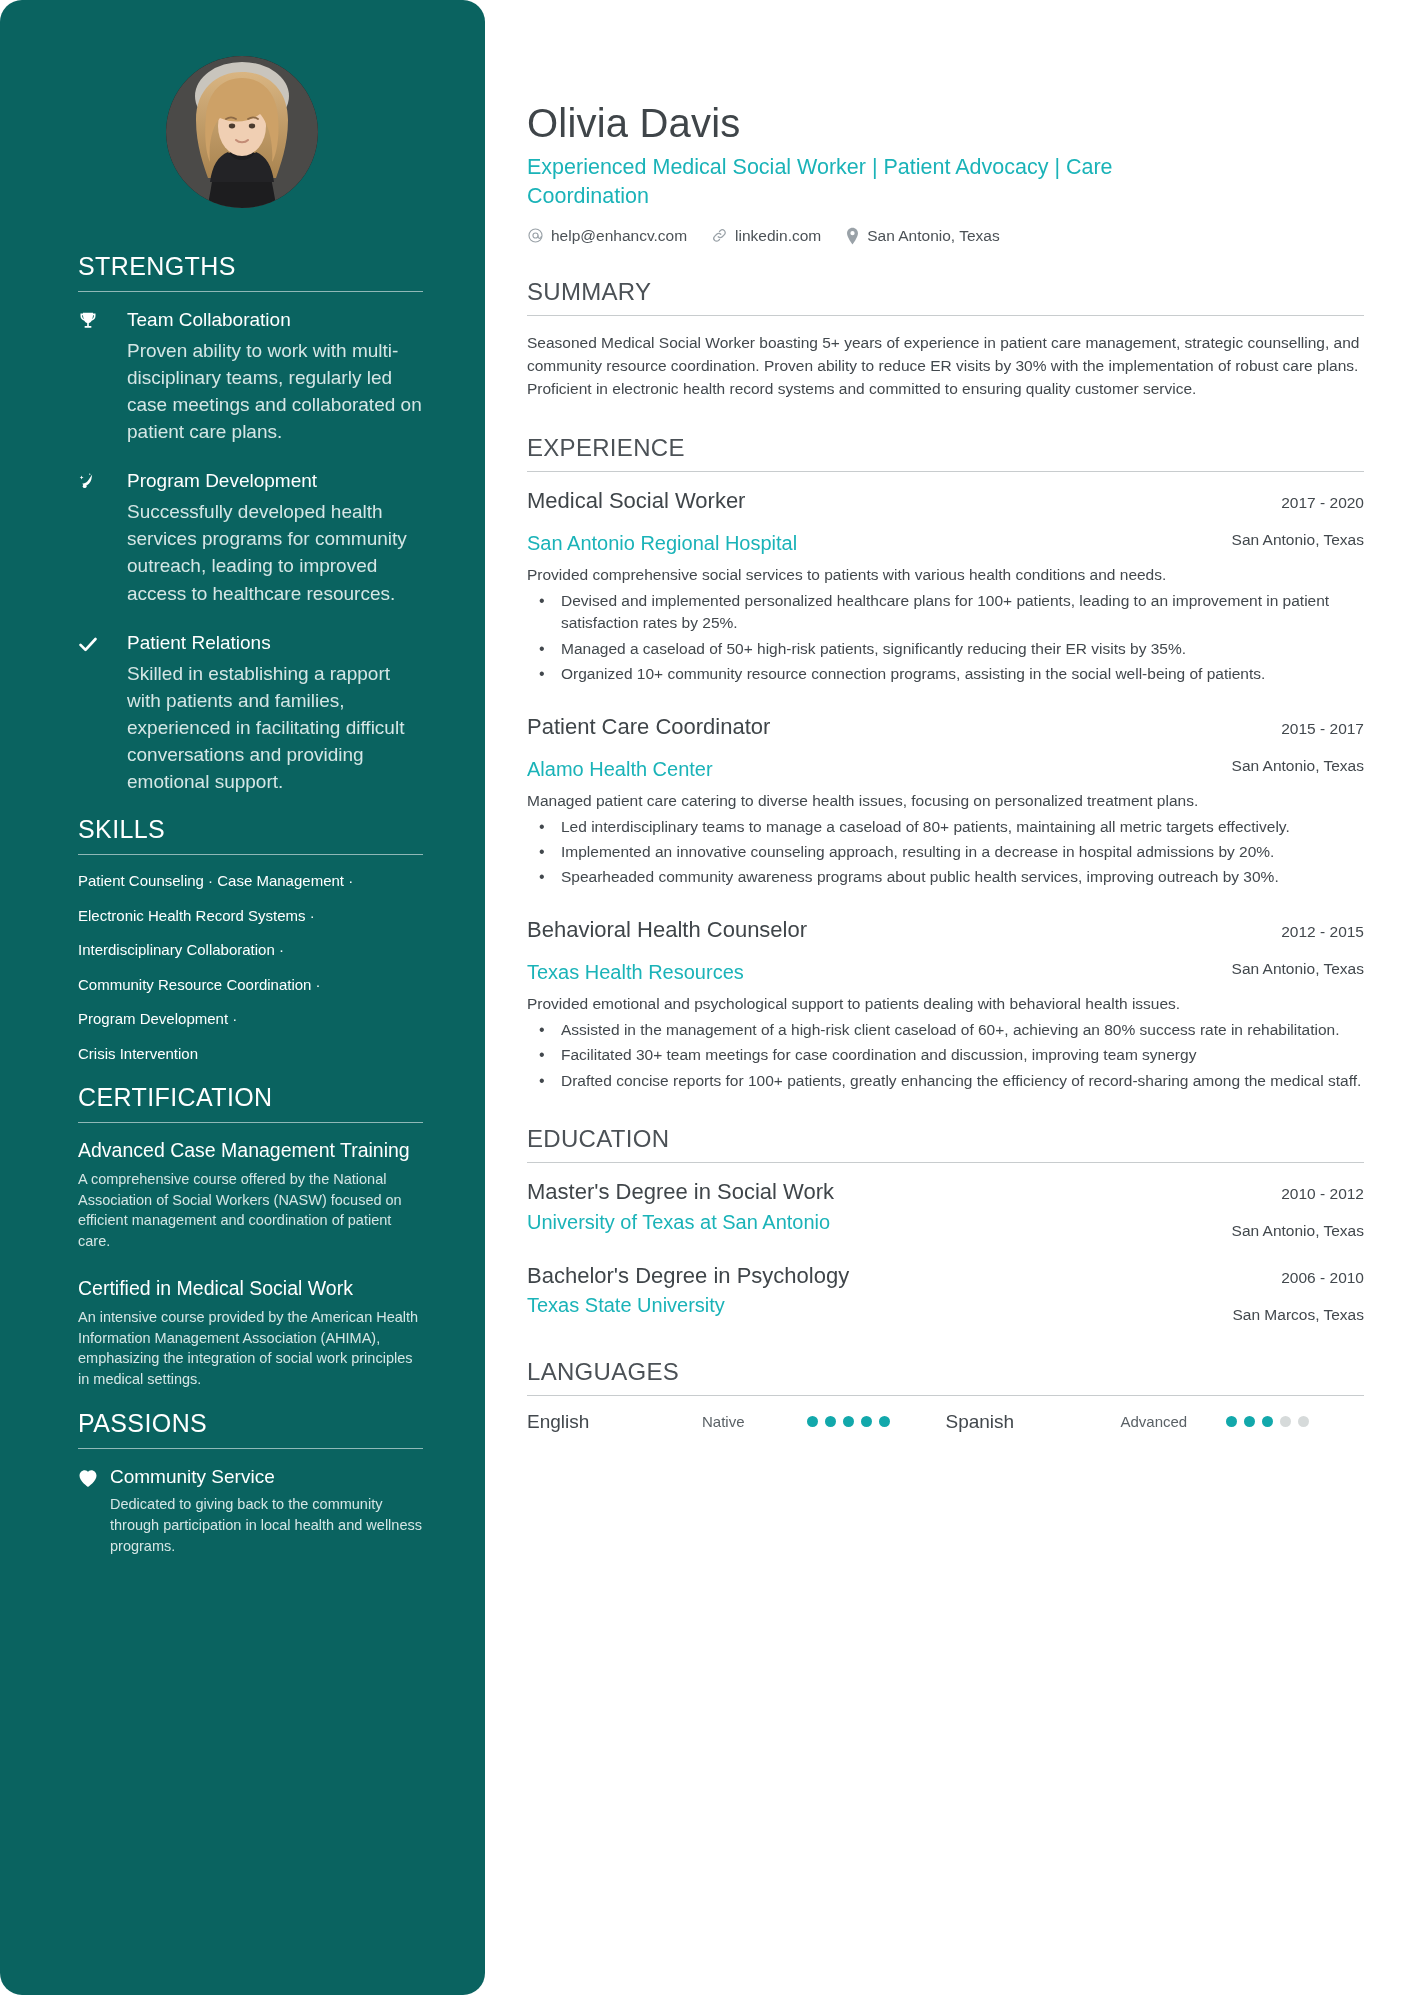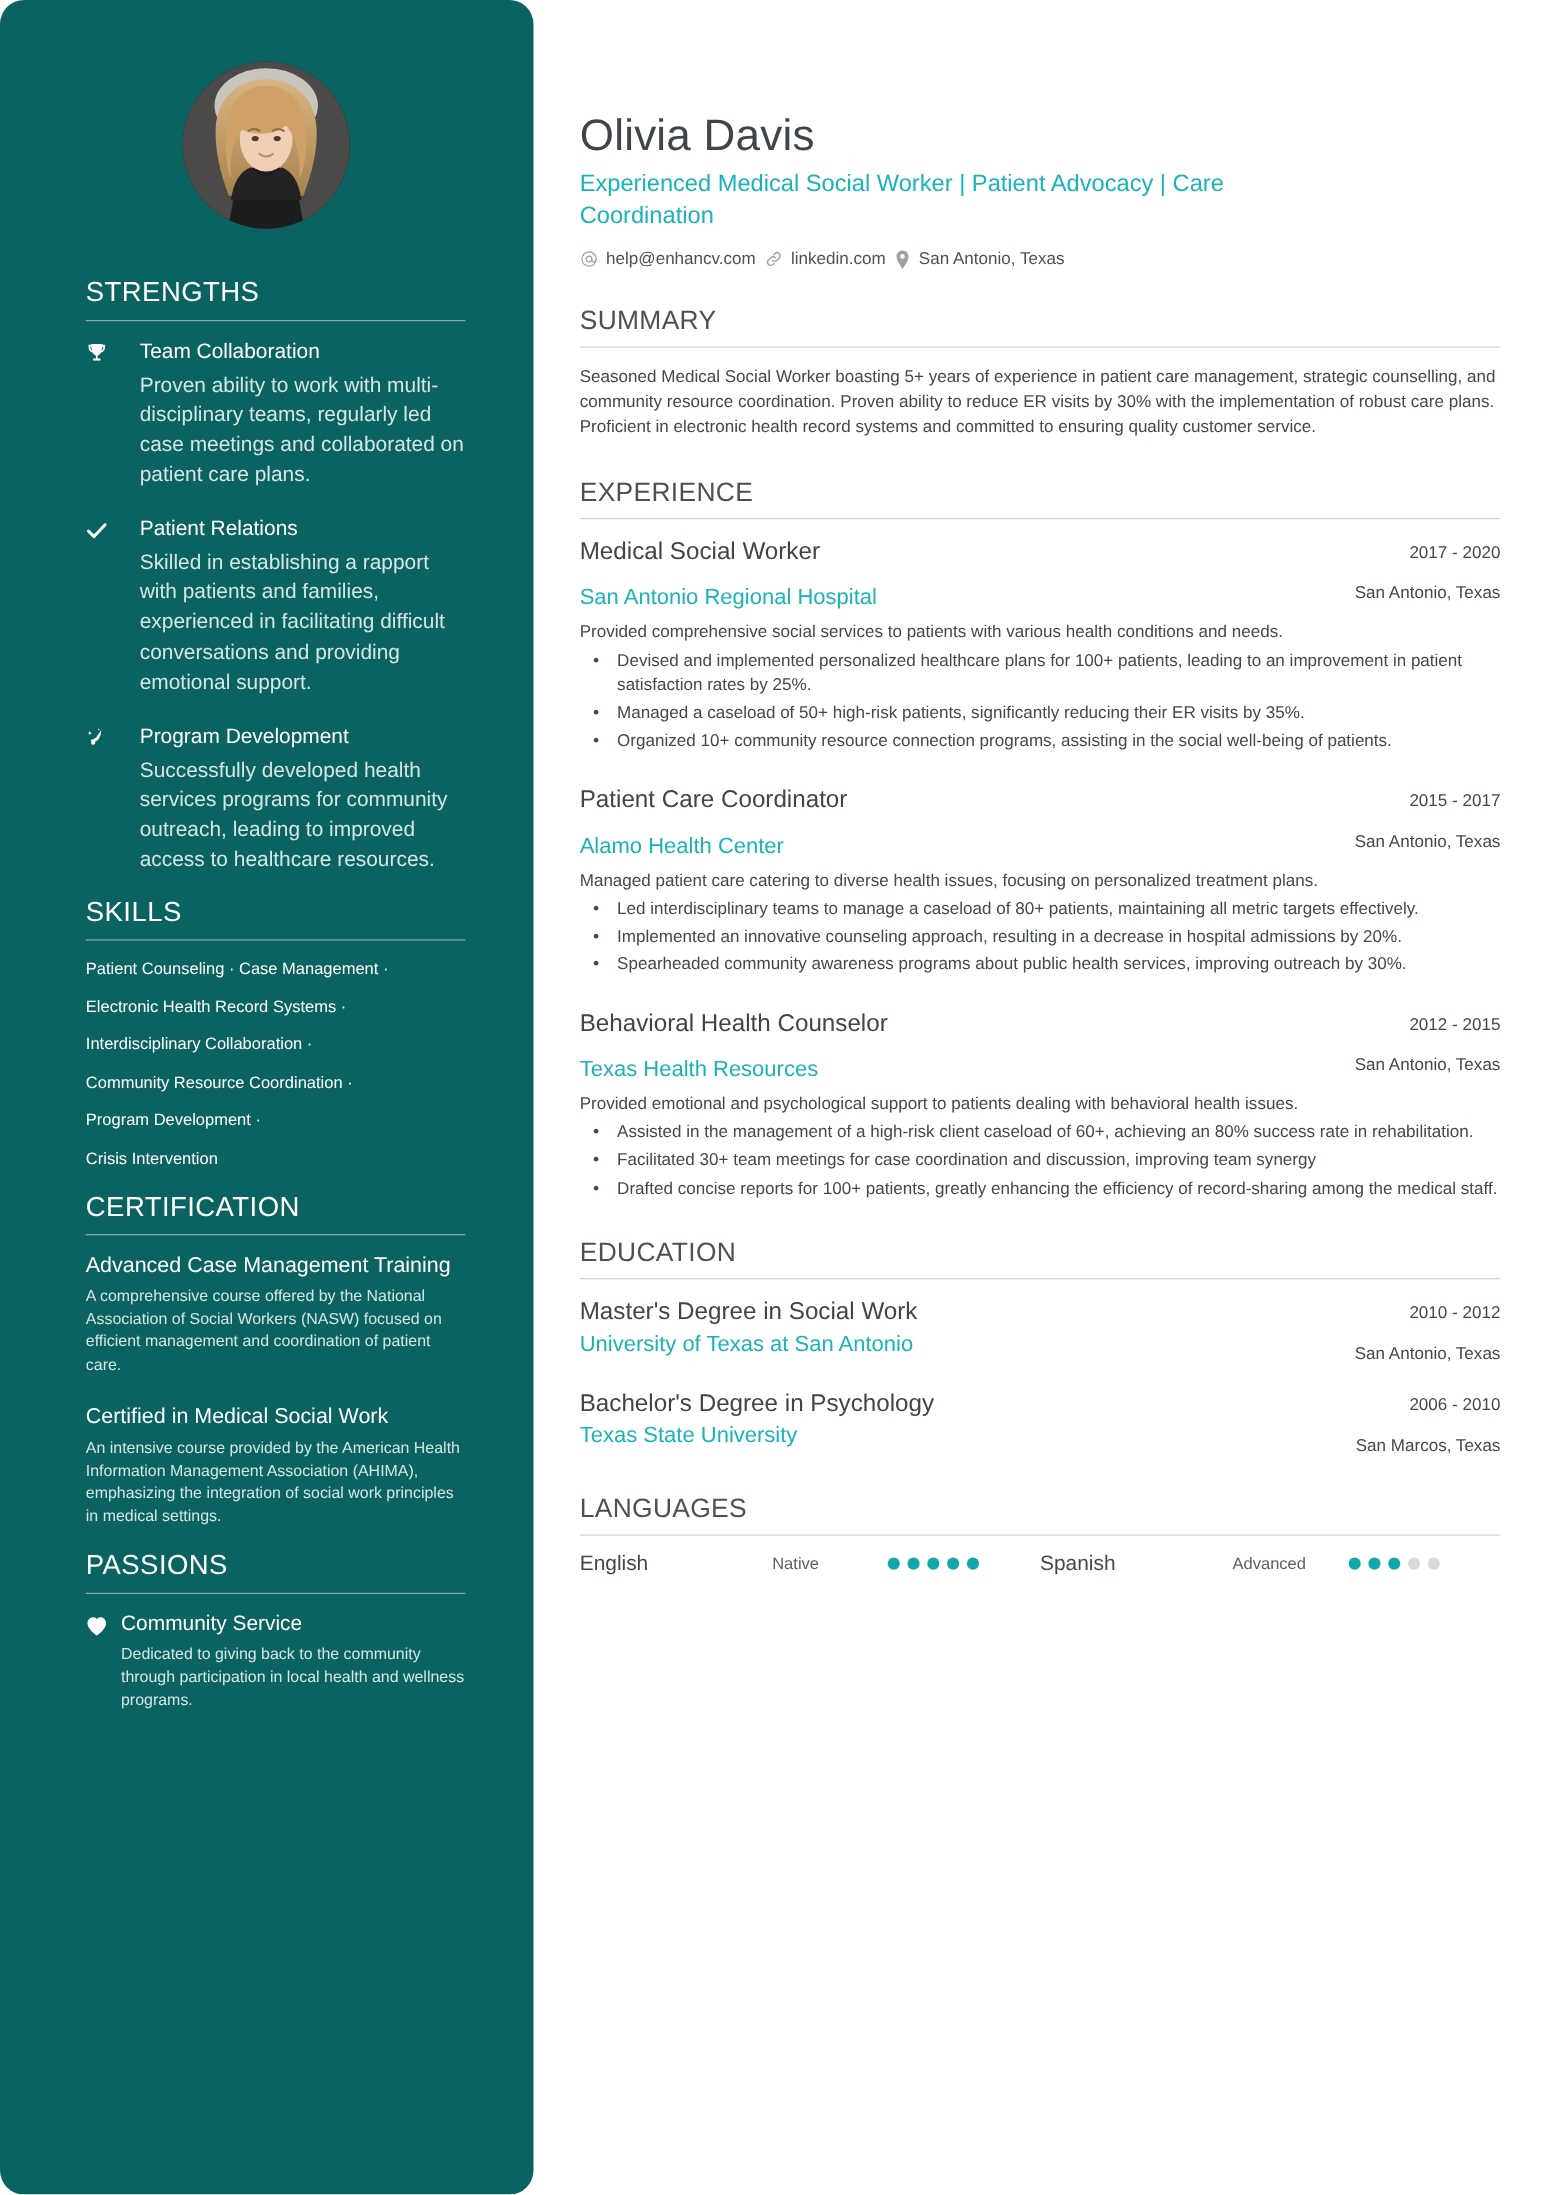--- a/index.html
+++ b/index.html
@@ -134,21 +134,21 @@
   .headline {
     font-size: 21.5px;
     color: #1ab3b8;
     line-height: 1.32;
     margin-top: 6px;
     max-width: 600px;
   }
   .contacts {
     display: flex;
     align-items: flex-start;
-    gap: 8px;
+    gap: 24px;
     margin-top: 17px;
     font-size: 15.5px;
     color: #4b5156;
   }
   .contact { display: flex; align-items: center; gap: 7px; }
   .c-icon { color: #9aa2a8; display: flex; align-items: center; }
 
   .section { margin-top: 33px; }
   .sec-head {
     font-size: 24px;
@@ -285,42 +285,42 @@
           </svg>
         </span>
         <div class="st-body">
           <div class="st-title">Team Collaboration</div>
           <div class="st-desc">Proven ability to work with multi-disciplinary teams, regularly led case meetings and collaborated on patient care plans.</div>
         </div>
       </div>
 
       <div class="strength">
         <span class="st-icon">
-          <svg width="20" height="20" viewBox="0 0 24 24" fill="none" stroke="#ffffff" stroke-width="3.2" stroke-linecap="round" stroke-linejoin="round" aria-hidden="true">
-            <path d="M3 13l6 6L21 6"></path>
-          </svg>
-        </span>
-        <div class="st-body">
-          <div class="st-title">Patient Relations</div>
-          <div class="st-desc">Skilled in establishing a rapport with patients and families, experienced in facilitating difficult conversations and providing emotional support.</div>
-        </div>
-      </div>
-
-      <div class="strength">
-        <span class="st-icon">
           <svg width="20" height="20" viewBox="0 0 24 24" fill="#ffffff" aria-hidden="true">
             <path d="M5 14c4 0 6-2 8-5l4-6-1 6c-1 4-4 7-8 8z"></path>
             <circle cx="8" cy="17" r="2.3"></circle>
             <path d="M2 6.5l1.6.6L4.2 9 5 7.2l1.8-.6L5 6 4.2 4.2 3.6 6z"></path>
             <path d="M13 2.6l.9.3.3.9.3-.9.9-.3-.9-.4-.3-.9-.3.9z"></path>
           </svg>
         </span>
         <div class="st-body">
           <div class="st-title">Program Development</div>
           <div class="st-desc">Successfully developed health services programs for community outreach, leading to improved access to healthcare resources.</div>
+        </div>
+      </div>
+
+      <div class="strength">
+        <span class="st-icon">
+          <svg width="20" height="20" viewBox="0 0 24 24" fill="none" stroke="#ffffff" stroke-width="3.2" stroke-linecap="round" stroke-linejoin="round" aria-hidden="true">
+            <path d="M3 13l6 6L21 6"></path>
+          </svg>
+        </span>
+        <div class="st-body">
+          <div class="st-title">Patient Relations</div>
+          <div class="st-desc">Skilled in establishing a rapport with patients and families, experienced in facilitating difficult conversations and providing emotional support.</div>
         </div>
       </div>
     </section>
 
     <section class="side-section">
       <h2 class="side-head">SKILLS</h2>
       <div class="side-rule"></div>
       <div class="skill-line">Patient Counseling · Case Management ·</div>
       <div class="skill-line">Electronic Health Record Systems ·</div>
       <div class="skill-line">Interdisciplinary Collaboration ·</div>

